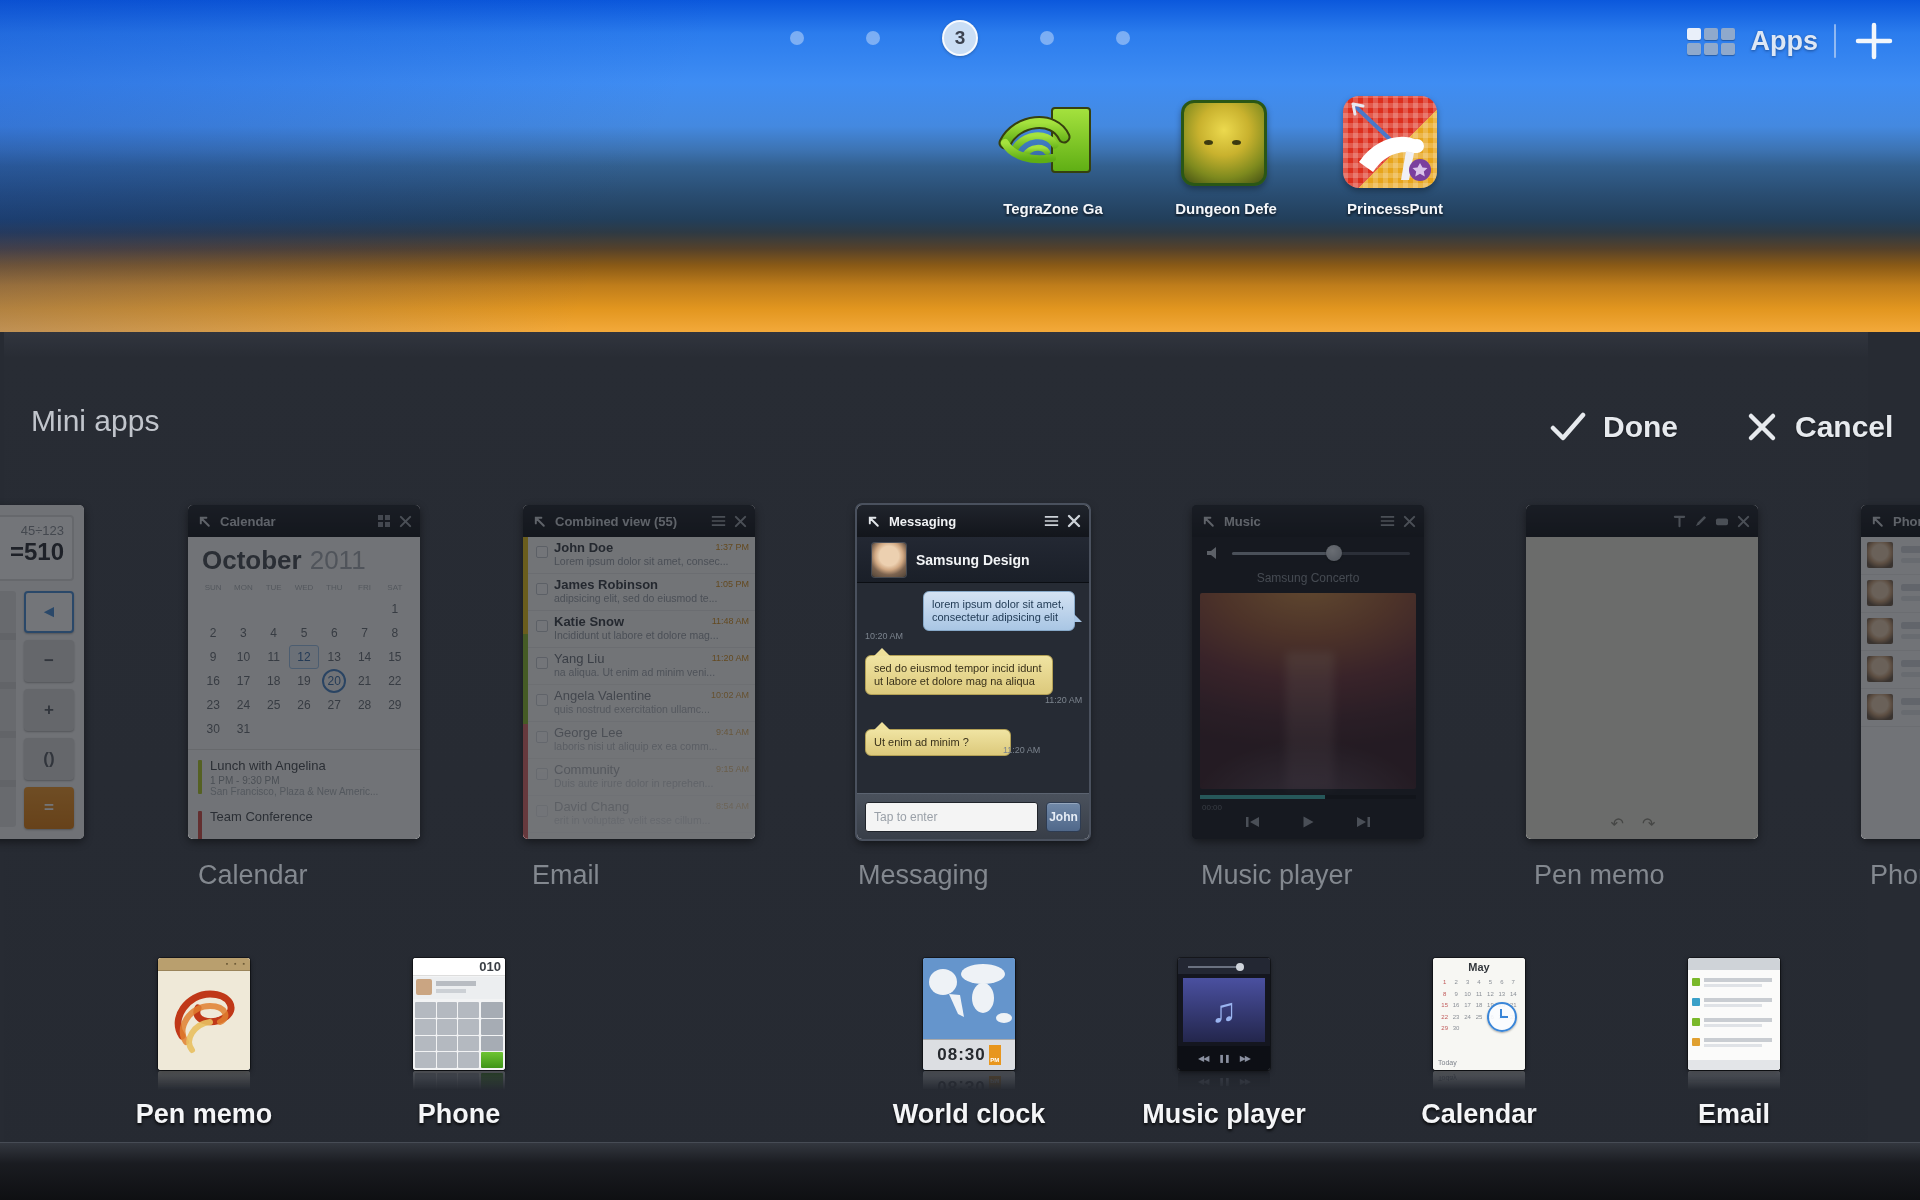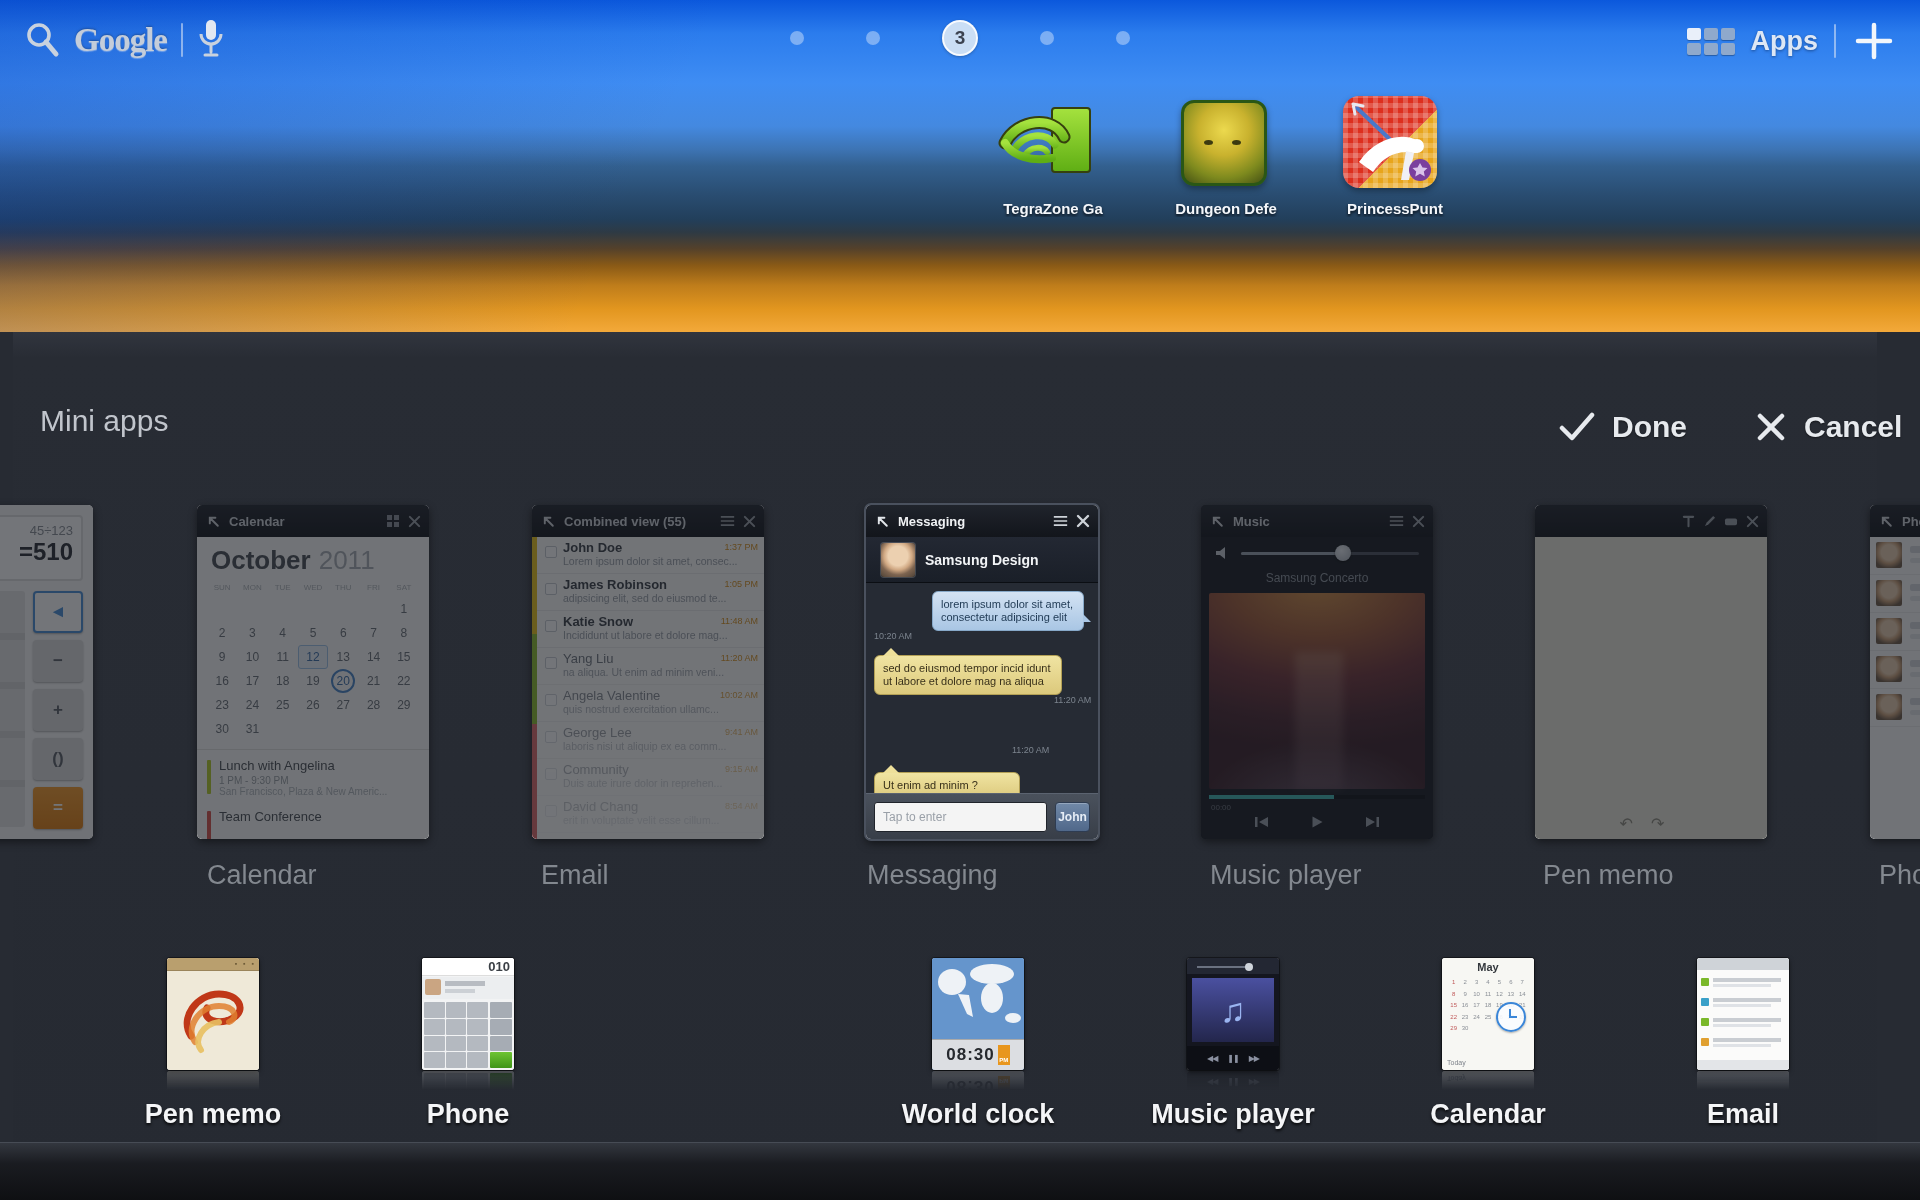--- a/index.html
+++ b/index.html
@@ -56,21 +56,21 @@
     box-shadow:0 3px 6px rgba(0,0,0,.35);}
   .sc-dungeon i{position:absolute;width:9px;height:5px;border-radius:50%;background:#3c3a10;top:37px;}
   .sc-princess{left:1343px;top:96px;width:94px;height:92px;border-radius:16px;overflow:hidden;
     background-image:
       repeating-linear-gradient(90deg, rgba(255,255,255,.20) 0 5px, rgba(255,255,255,0) 5px 10px),
       repeating-linear-gradient(0deg, rgba(255,255,255,.20) 0 5px, rgba(255,255,255,0) 5px 10px),
       linear-gradient(135deg,#dd2f1e 0 58%, #e8a51c 58%);
     box-shadow:0 3px 6px rgba(0,0,0,.35);}
 
   
-  .panel{left:13px;top:332px;width:1864px;height:868px;
+  .panel{left:4px;top:332px;width:1864px;height:868px;
     background:linear-gradient(180deg,#31353e 0%, #282c34 3%, #262a32 100%);}
   .panel-title{position:absolute;left:27px;top:72px;font-size:30px;color:#c1c5cc;}
   .hdr-btn{position:absolute;top:78px;display:flex;align-items:center;gap:17px;cursor:pointer;}
   .hdr-btn span{font-size:30px;font-weight:700;color:#e7eaee;text-shadow:0 1px 2px rgba(0,0,0,.5);}
 
   
   .card{position:absolute;top:173px;width:232px;height:334px;border-radius:5px;overflow:hidden;
     background:#f7f7f7;box-shadow:0 3px 8px rgba(0,0,0,.45);}
   .card.dim::after{content:"";position:absolute;inset:0;background:rgba(22,25,32,.60);z-index:5;}
   .card.sel{box-shadow:0 0 0 2px #4a515e, 0 4px 10px rgba(0,0,0,.6);}
@@ -134,21 +134,21 @@
   .ms-contact .nm{font-size:14px;font-weight:700;color:#f2f4f6;}
   .ms-chat{position:absolute;left:0;right:0;top:78px;bottom:46px;background:#262b34;}
   .bub{position:absolute;padding:6px 8px;font-size:11px;line-height:13px;border-radius:6px;}
   .bub.blue{left:66px;right:14px;top:8px;background:linear-gradient(#d3e2f3,#a9c6e4);border:1px solid #87a9c9;color:#1e3852;}
   .bub.blue::after{content:"";position:absolute;right:-8px;bottom:8px;border:8px solid transparent;
     border-left-color:#a9c6e4;border-right:0;border-bottom:0;}
   .bub.yel{background:linear-gradient(#f0e4a2,#dcc97c);border:1px solid #b3a055;color:#39311a;}
   .bub.yel::before{content:"";position:absolute;left:8px;top:-8px;border:8px solid transparent;
     border-bottom-color:#eee09a;border-top:0;}
   .bub.b2{left:8px;width:170px;top:72px;}
-  .bub.b3{left:8px;width:128px;top:146px;margin-top:43px;}
+  .bub.b3{left:8px;width:128px;top:146px;}
   .msg-time{position:absolute;font-size:9px;color:#7c848e;}
   .mt1{left:8px;top:48px;}
   .mt2{left:188px;top:112px;}
   .mt3{left:146px;top:162px;}
   .ms-input{position:absolute;left:0;right:0;bottom:0;height:46px;background:linear-gradient(#4a515c,#383e48);
     border-top:1px solid #5b6370;display:flex;align-items:center;padding:0 8px;gap:8px;box-sizing:border-box;}
   .ms-field{flex:1;height:28px;border:1px solid #20242b;border-radius:3px;background:#f4f4f4;font-size:12px;
     padding:0 8px;color:#333;font-family:"Liberation Sans",sans-serif;}
   .ms-field::placeholder{color:#9aa0a8;}
   .ms-send{width:58px;height:28px;border-radius:4px;border:1px solid #2e3c52;color:#e6edf6;font-size:12px;font-weight:700;
@@ -258,33 +258,20 @@
   .bottom-strip{left:0;top:1142px;width:1920px;height:58px;border-top:1px solid #474c55;
     background:linear-gradient(180deg,#33373f 0%, #1a1c21 35%, #0e0f12 100%);}
 </style>
 </head>
 <body>
 
 <div class="screen">
 
   <div class="abs wallpaper"></div>
 
-  <div class="abs search-widget">
-    <svg width="36" height="38" viewBox="0 0 36 38">
-      <circle cx="15" cy="14" r="10" fill="none" stroke="#c9d2de" stroke-width="3.6"></circle>
-      <path d="M22 21 L32 33" stroke="#c9d2de" stroke-width="5" stroke-linecap="round"></path>
-    </svg>
-    <span class="g-logo">Google</span>
-    <span class="tb-divider"></span>
-    <svg width="28" height="44" viewBox="0 0 28 44">
-      <rect x="9" y="2" width="10" height="20" rx="5" fill="#e2e8f1"></rect>
-      <path d="M4 16 a10 10 0 0 0 20 0" fill="none" stroke="#c9d2de" stroke-width="3"></path>
-      <path d="M14 27 v7 M8 37 h12" stroke="#c9d2de" stroke-width="3" stroke-linecap="round"></path>
-    </svg>
-  </div>
 
   <div class="abs pager">
     <span class="pg-dot"></span>
     <span class="pg-dot"></span>
     <span class="pg-cur">3</span>
     <span class="pg-dot"></span>
     <span class="pg-dot"></span>
   </div>
 
   <div class="abs apps-cluster">

